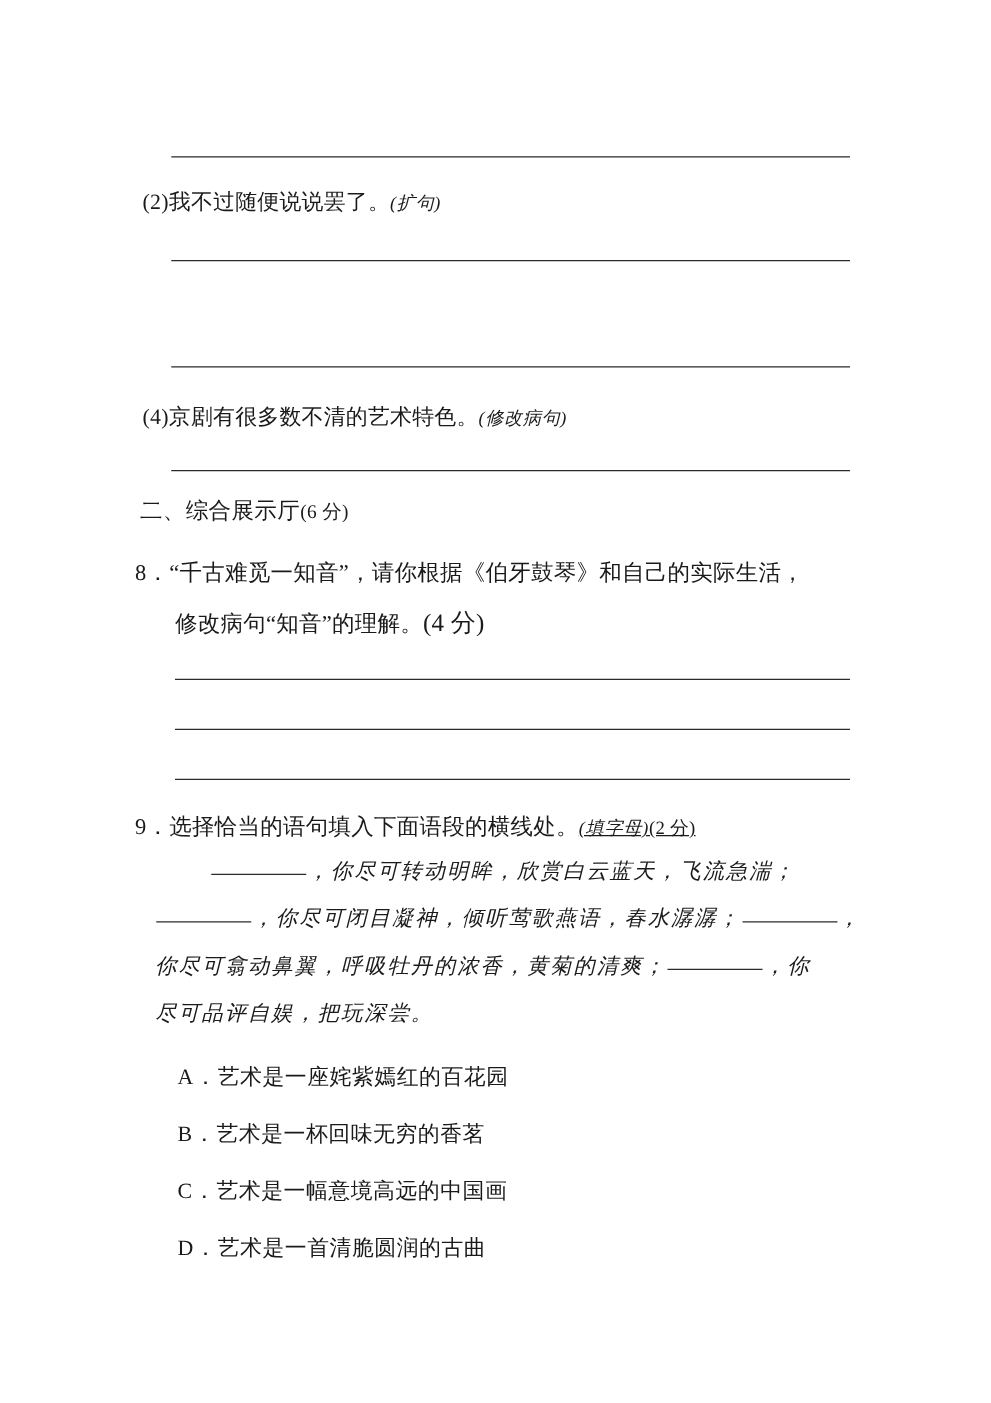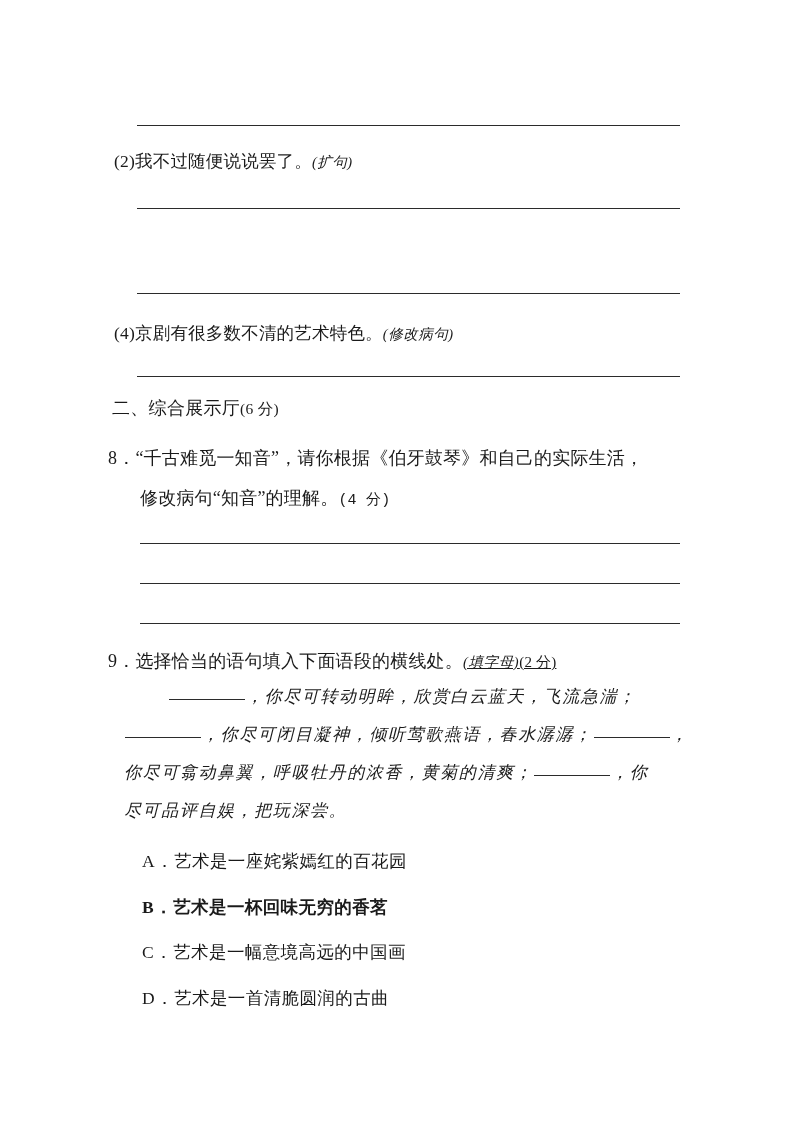--- a/index.html
+++ b/index.html
@@ -79,22 +79,21 @@
   }
   .q-cont {
     position: absolute;
     left: 140px;
     font-size: 18px;
     line-height: 1;
     white-space: nowrap;
     letter-spacing: 0.2px;
   }
   .q-cont .score {
-    font-size: 15px;
-    font-family: Liberation Mono, monospace;
+    font-size: 20px;
   }
 
   
   .passage {
     position: absolute;
     left: 124px;
     font-size: 17px;
     line-height: 1;
     white-space: nowrap;
     font-style: italic;
@@ -164,21 +163,21 @@
   </div>
 
   <div class="passage" style="top:726px;"><span class="blank-ul"></span><span>，你尽可闭目凝神，倾听莺歌燕语，春水潺潺；</span><span class="blank-ul"></span><span>，</span></div>
   <div class="passage indent" style="top:688px;"><span class="blank-ul"></span><span>，你尽可转动明眸，欣赏白云蓝天，飞流急湍；</span></div>
   <div class="passage" style="top:764px;text-align:center;"><span>你尽可翕动鼻翼，呼吸牡丹的浓香，黄菊的清爽；</span><span class="blank-ul"></span><span>，你</span></div>
   <div class="passage" style="top:802px;"><span>尽可品评自娱，把玩深尝。</span></div>
 
   <div class="opt" style="top:853px;">
     <span class="optlabel">A．</span><span>艺术是一座姹紫嫣红的百花园</span>
   </div>
-  <div class="opt" style="top:899px;font-weight:bold;">
+  <div class="opt" style="top:899px;">
     <span class="optlabel">B．</span><span>艺术是一杯回味无穷的香茗</span>
   </div>
   <div class="opt" style="top:944px;">
     <span class="optlabel">C．</span><span>艺术是一幅意境高远的中国画</span>
   </div>
   <div class="opt" style="top:990px;">
     <span class="optlabel">D．</span><span>艺术是一首清脆圆润的古曲</span>
   </div>
 
 </div>

